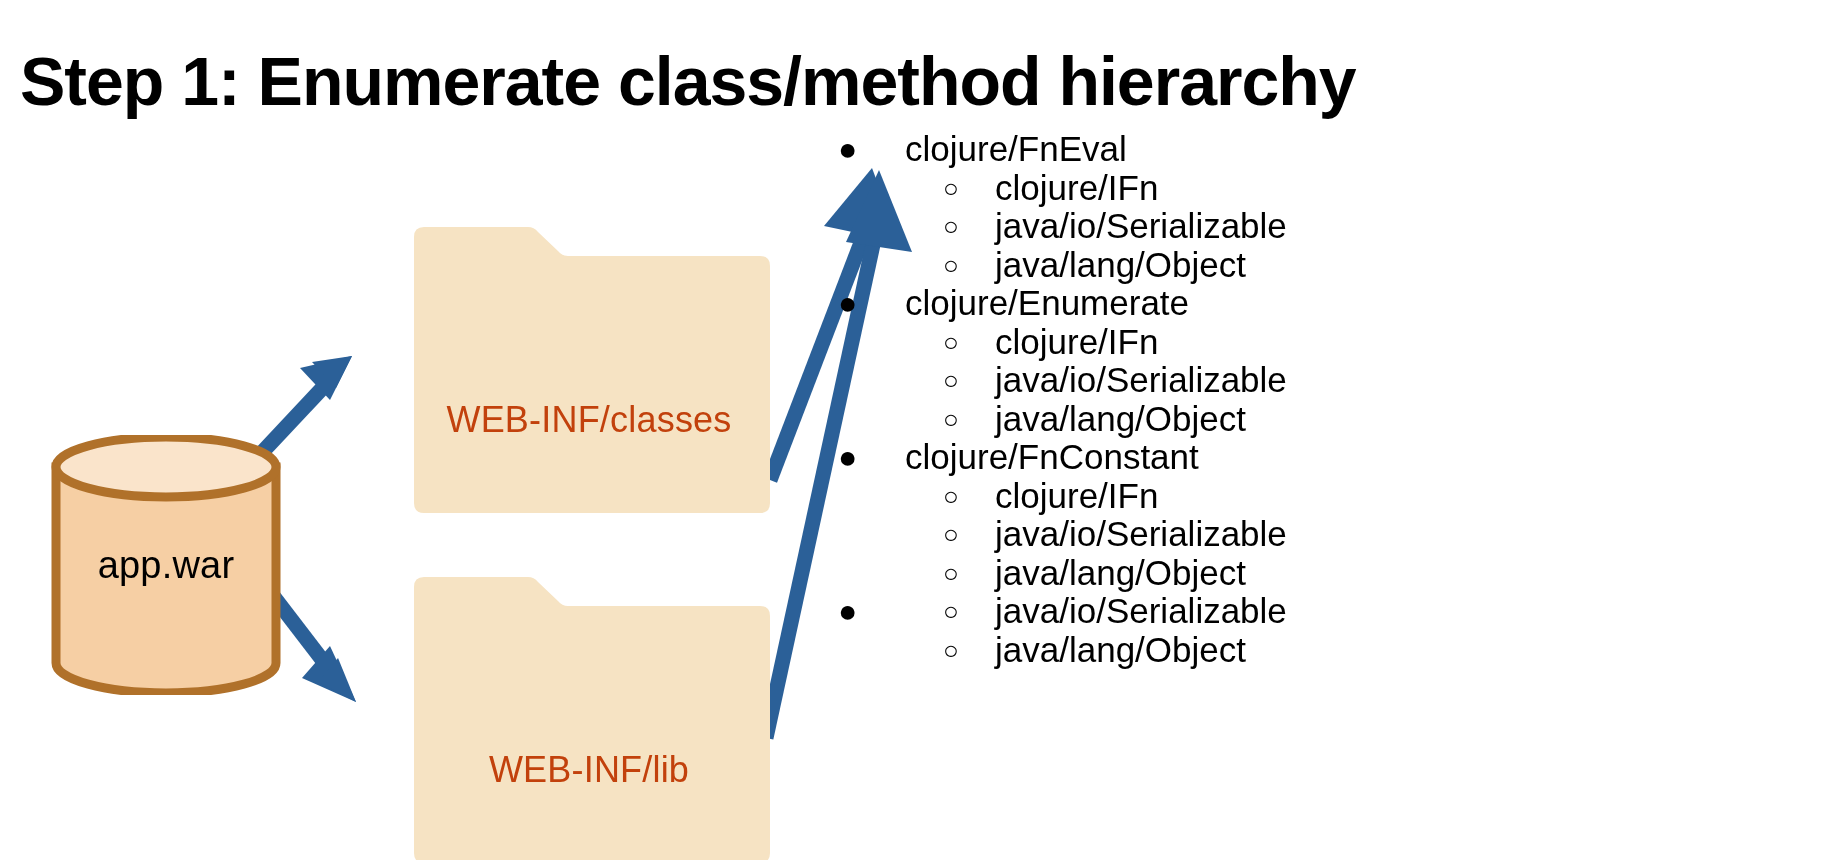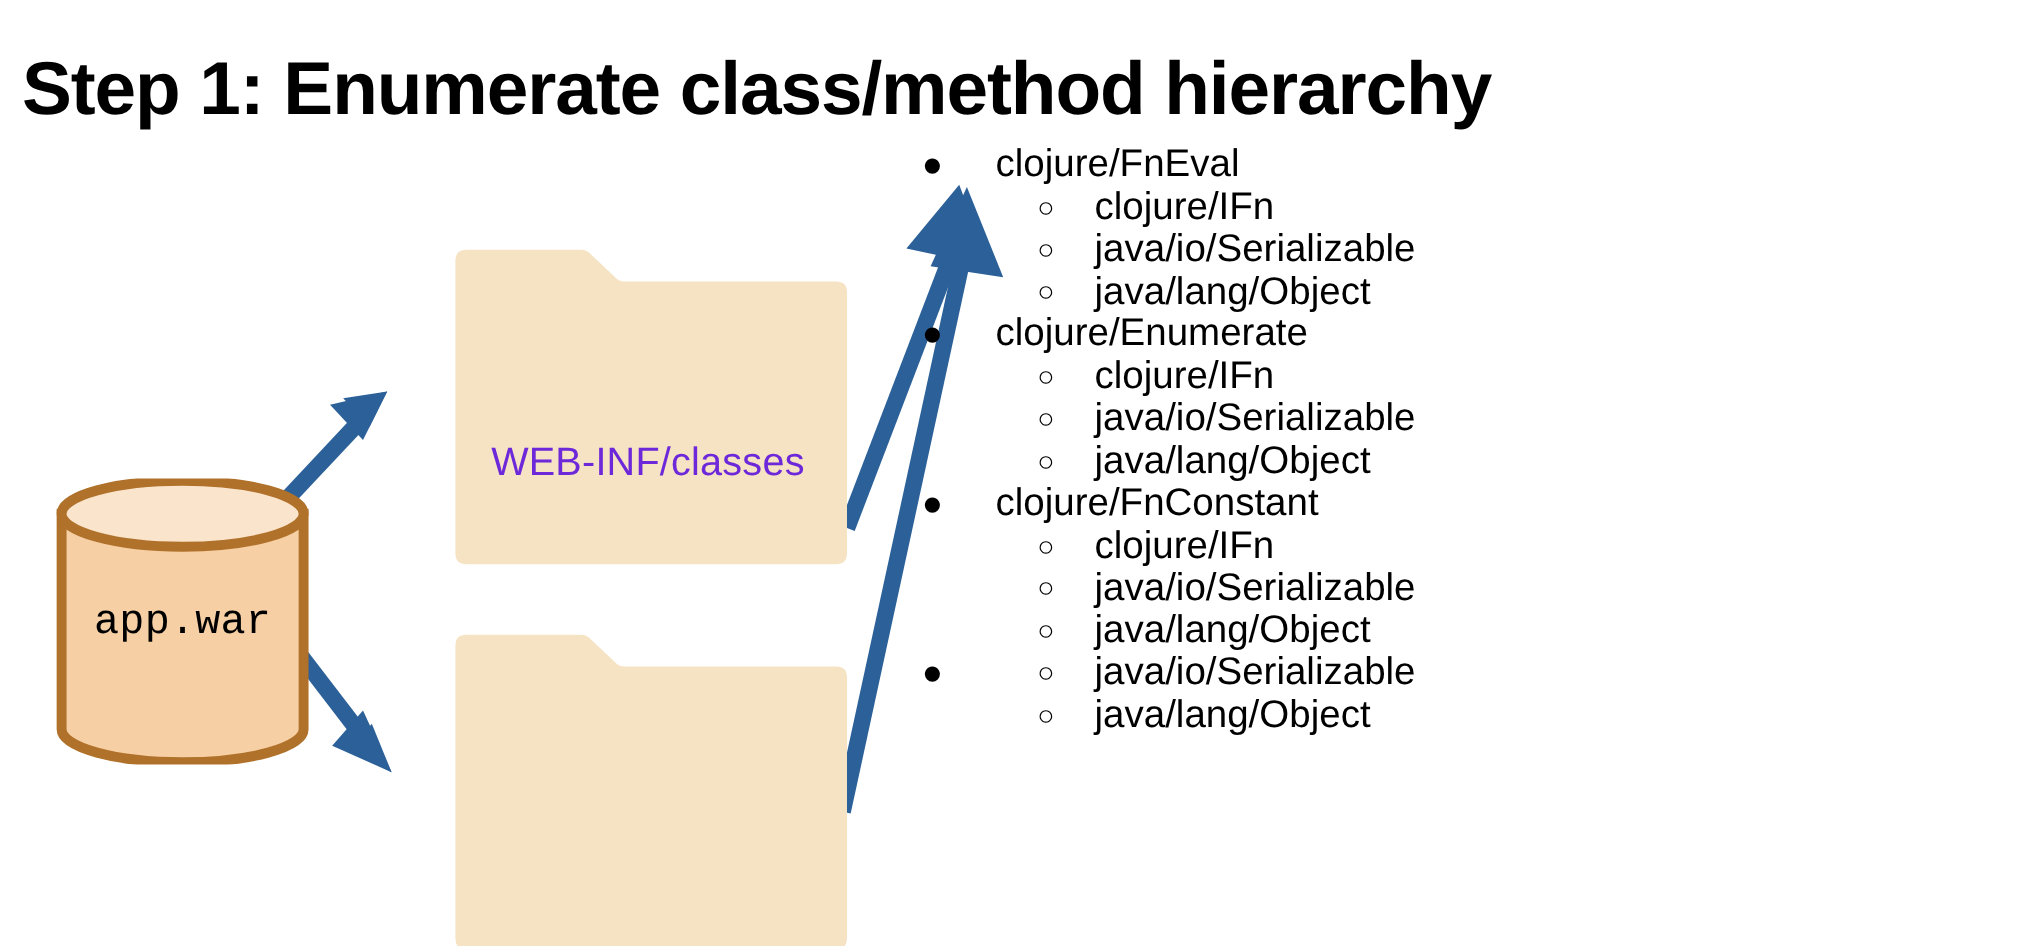--- a/index.html
+++ b/index.html
@@ -62,35 +62,34 @@
     left: 0;
     top: 0;
     width: 232px;
     height: 260px;
     display: flex;
     align-items: center;
     justify-content: center;
     font-size: 38px;
     color: #000000;
     letter-spacing: 0.2px;
-    font-family: Liberation Mono, monospace;
   }
 
   
   .folder {
     position: absolute;
   }
   .folder svg { display: block; }
   .folder-label {
     position: absolute;
     left: 0;
     width: 100%;
     text-align: center;
     font-size: 36px;
-    color: #6d28d9;
+    color: #c2410c;
     letter-spacing: 0.2px;
     white-space: nowrap;
   }
   #folder-classes { left: 408px; top: 95px; width: 362px; height: 290px; }
   #folder-classes .folder-label { top: 174px; }
   #folder-lib { left: 408px; top: 445px; width: 362px; height: 290px; }
   #folder-lib .folder-label { top: 174px; }
 
   
   #hierarchy {
@@ -189,20 +188,21 @@
                L362,278 Q362,288 352,288 L16,288 Q6,288 6,278 Z" fill="#F6E3C3"></path>
     </svg>
     <div class="folder-label">WEB-INF/classes</div>
   </div>
 
   <div class="folder" id="folder-lib">
     <svg width="362" height="290" viewBox="0 0 362 290">
       <path d="M6,12 Q6,2 16,2 L120,2 Q126,2 130,7 L150,26 Q154,31 160,31 L352,31 Q362,31 362,41
                L362,278 Q362,288 352,288 L16,288 Q6,288 6,278 Z" fill="#F6E3C3"></path>
     </svg>
+    <div class="folder-label">WEB-INF/lib</div>
   </div>
 
   <div id="hierarchy">
     <ul class="lvl1" id="hierarchy-root">
         <li><span class="b1">●</span><span class="item-text">clojure/FnEval</span><ul class="lvl2">
             <li><span class="b2">○</span><span class="item-text">clojure/IFn</span></li>
             <li><span class="b2">○</span><span class="item-text">java/io/Serializable</span></li>
             <li><span class="b2">○</span><span class="item-text">java/lang/Object</span></li>
           </ul></li>
         <li><span class="b1">●</span><span class="item-text">clojure/Enumerate</span><ul class="lvl2">

